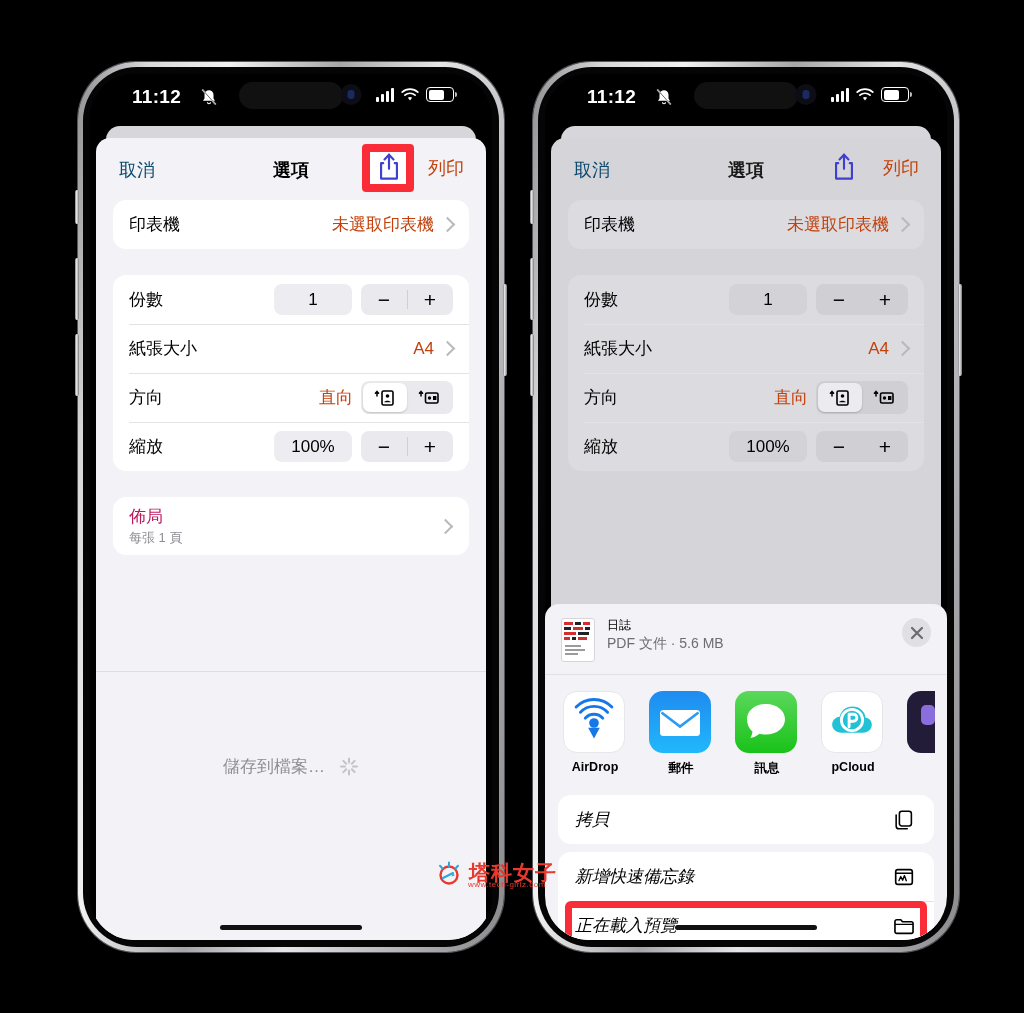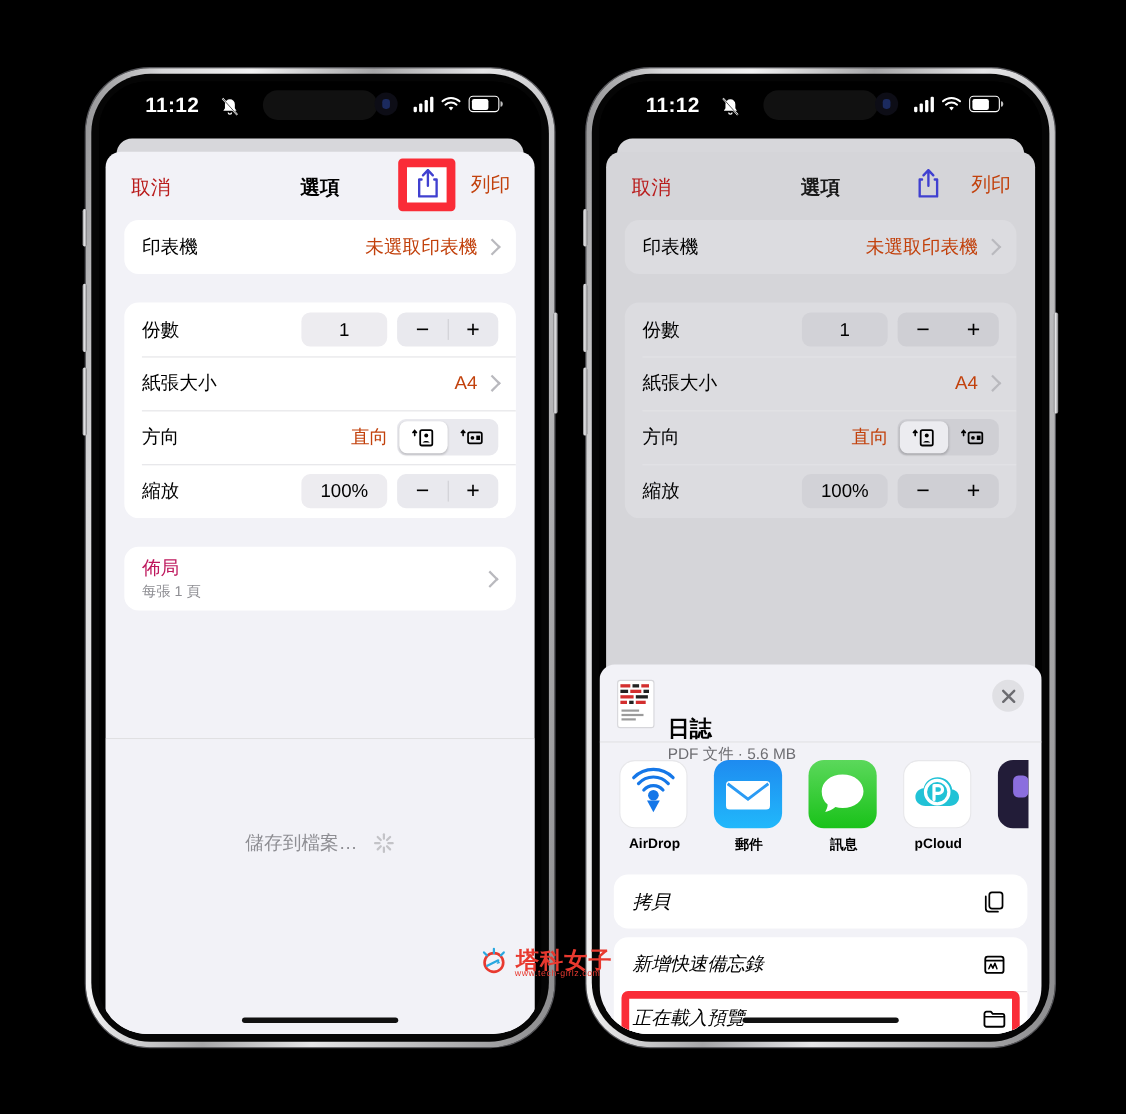--- a/index.html
+++ b/index.html
@@ -80,21 +80,21 @@
   }
   .sheet.dim{background:#d5d5d9;}
   .sheet.dim .card{background:#dcdce0 !important;}
   .sheet.dim .nav-title{color:#1a1a1a;}
   .sheet.dim .stepper{background:#cfcfd4 !important;}
   .sheet.dim .pill{background:#d2d2d7 !important;}
   .sheet.dim .seg{background:#cfcfd4 !important;}
   .sheet.dim .seg .on{background:#ececf0 !important;}
 
   .navbar{position:relative;height:62px;}
-  .nav-cancel{position:absolute;left:23px;top:20px;font-size:18px;color:#b91c1c;}
+  .nav-cancel{position:absolute;left:23px;top:20px;font-size:18px;color:#0c4a6e;}
   .nav-title{position:absolute;left:50%;transform:translateX(-50%);top:20px;font-size:18px;font-weight:700;color:#000;}
   .nav-share{position:absolute;right:84px;top:14px;width:26px;height:30px;}
   .nav-print{position:absolute;right:22px;top:18px;font-size:18px;color:#c2410c;}
   .share-hi{
     position:absolute;right:72px;top:6px;width:52px;height:48px;
     border:8px solid #fa2c37;border-radius:4px;box-sizing:border-box;background:#fff;
   }
 
   .card{background:#fff;border-radius:13px;margin:0 17px;overflow:hidden;}
   .gap{height:26px;}
@@ -156,21 +156,21 @@
     position:absolute;left:0;right:0;bottom:0;top:478px;
     background:#f2f2f7;border-radius:14px 14px 0 0;overflow:hidden;
   }
   .ss-head{position:relative;height:70px;padding:14px 16px 0;box-sizing:border-box;display:flex;align-items:flex-start;gap:12px;}
   .doc-thumb{
     width:32px;height:42px;background:#fff;border:1px solid #d6d6da;border-radius:3px;
     overflow:hidden;position:relative;flex:0 0 auto;
   }
   .doc-thumb .r{position:absolute;background:#d32f2f;}
   .doc-thumb .k{position:absolute;background:#222;}
-  .doc-meta .dt{font-size:20px;font-weight:700;color:#000;line-height:1.3;margin-top:32px;}
+  .doc-meta .dt{font-size:12px;font-weight:400;color:#000;line-height:1.3;}
   .doc-meta .ds{font-size:14px;color:#6d6d72;line-height:1.4;}
   .ss-close{
     position:absolute;right:16px;top:14px;width:29px;height:29px;border-radius:50%;
     background:#e0e0e4;display:flex;align-items:center;justify-content:center;
   }
   .ss-close svg{width:14px;height:14px;}
   .ss-divider{height:1px;background:#e1e1e4;margin:0 0 0 0;}
   .apps{display:flex;gap:22px;padding:16px 18px 10px;font-weight:bold;}
   .app{width:64px;text-align:center;flex:0 0 auto;}
   .app .ic{width:62px;height:62px;border-radius:14px;overflow:hidden;position:relative;}

